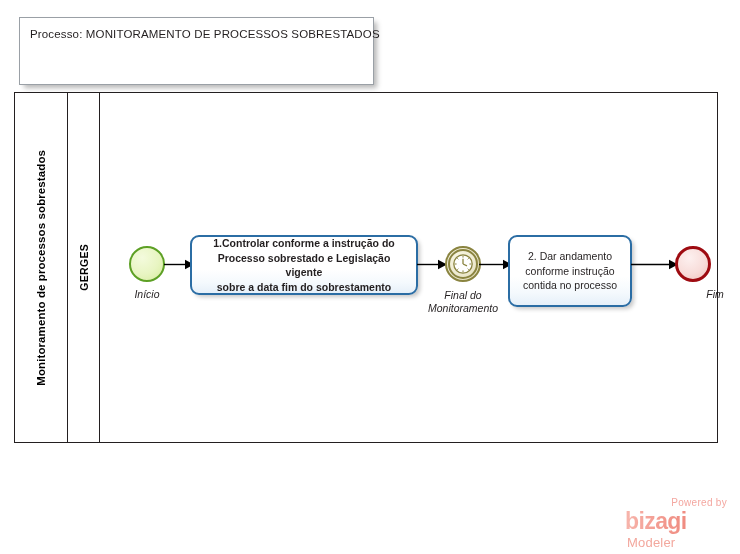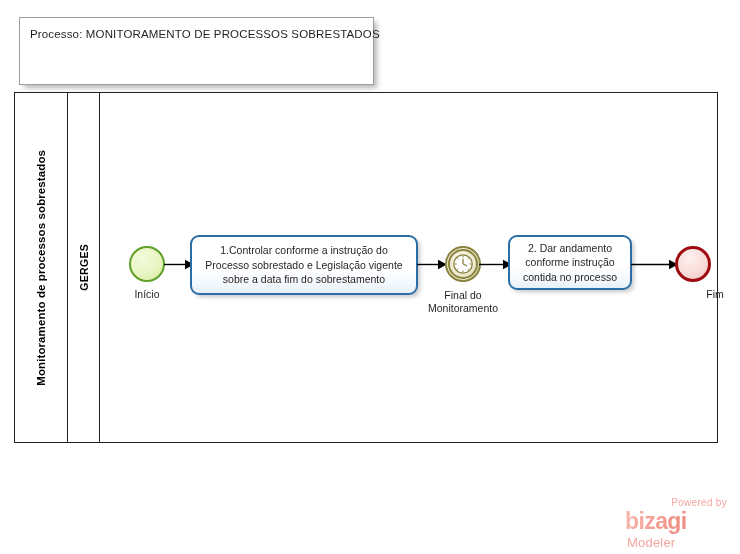--- a/index.html
+++ b/index.html
@@ -148,20 +148,21 @@
   }
 
   
   .event-label {
     position: absolute;
     font-size: 10.5px;
     line-height: 13px;
     text-align: center;
     color: #231f20;
     white-space: pre-line;
+    font-style: italic;
   }
   #start-label { left: 109px; top: 288px; width: 76px; }
   #timer-label { left: 405px; top: 289px; width: 116px; }
   #end-label   { left: 677px; top: 288px; width: 76px; }
 
   
   .task {
     position: absolute;
     border: 2px solid #2b6da4;
     border-radius: 9px;
@@ -173,22 +174,22 @@
     box-shadow: 3px 3px 4px -1px rgba(0,0,0,0.22);
   }
   .task-text {
     font-size: 10.5px;
     line-height: 14.5px;
     text-align: center;
     color: #231f20;
     white-space: pre-line;
     padding: 0 6px;
   }
-  #task-1 { left: 190px; top: 235px; width: 228px; height: 60px; }
-  #task-2 { left: 508px; top: 235px; width: 124px; height: 55px; }
+  #task-1 { left: 190px; top: 235px; width: 228px; height: 60px; font-weight: bold; }
+  #task-2 { left: 508px; top: 235px; width: 124px; height: 72px; }
 
   
   .conn { position: absolute; height: 11px; }
   .conn svg { display: block; }
   #conn-1 { left: 164px; top: 259px; width: 30px; }
   #conn-2 { left: 417px; top: 259px; width: 30px; }
   #conn-3 { left: 479px; top: 259px; width: 33px; }
   #conn-4 { left: 631px; top: 259px; width: 47px; }
 
   

